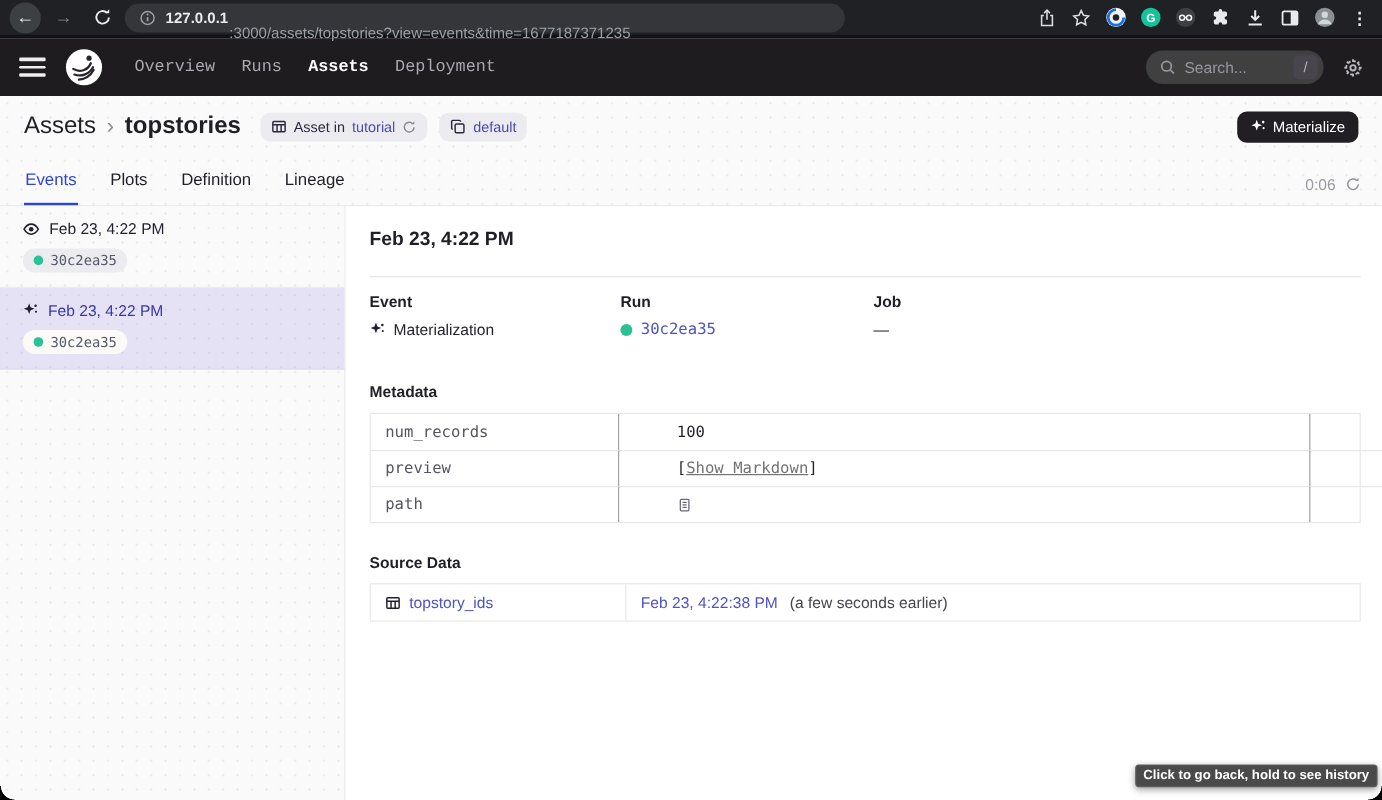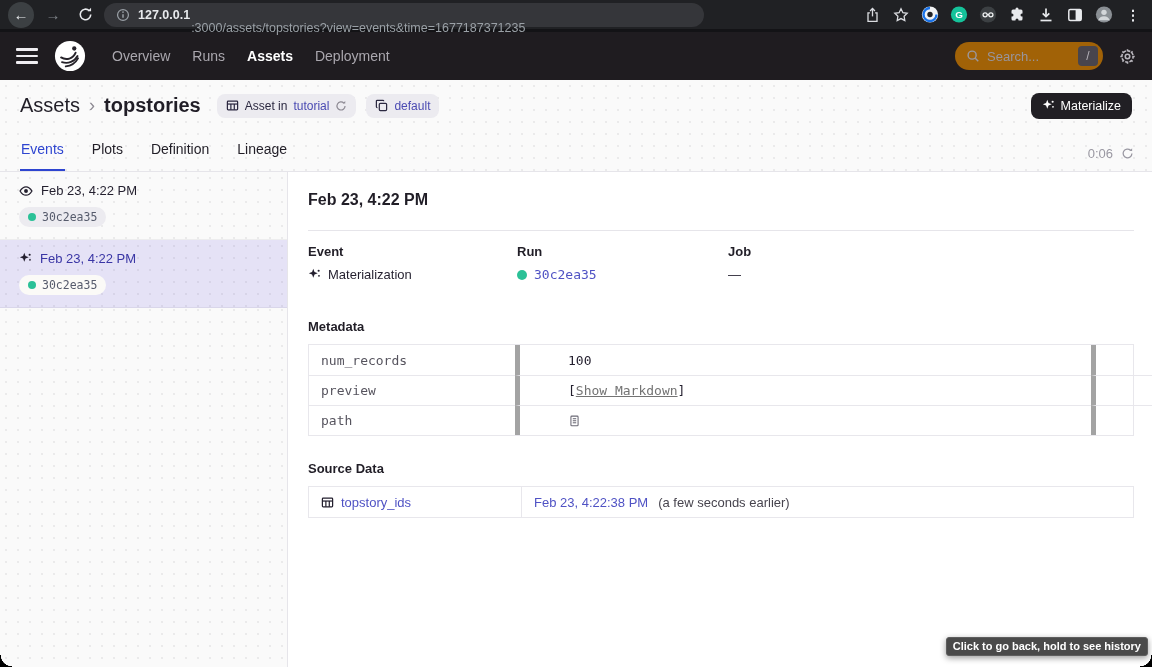--- a/index.html
+++ b/index.html
@@ -31,26 +31,26 @@
   .chrome-icons .ci { width:18px; height:18px; display:flex; align-items:center; justify-content:center; }
   .menu-dots { color:#e8eaed; font-size:14px; font-weight:bold; }
 
   
   .dagnav {
     height:48px; background:#1f1c20; display:flex; align-items:center; padding:0 16px; gap:14px;
   }
   .hamburger { width:22px; display:flex; flex-direction:column; gap:4px; cursor:pointer; }
   .hamburger span { height:2.5px; background:#efedf1; border-radius:1px; }
   .daglogo { width:32px; height:32px; margin-left:2px; }
-  .navlinks { display:flex; gap:22px; margin-left:12px; font-size:14px; }
+  .navlinks { display:flex; gap:22px; margin-left:12px; font-size:14px;font-family:Liberation Mono, monospace; }
   .navlinks .nl { color:#aaa7ae; cursor:pointer; }
   .navlinks .nl.active { color:#ffffff; font-weight:bold; }
   .dag-right { margin-left:auto; display:flex; align-items:center; gap:16px; }
   .searchpill {
-    height:28px; width:148px; background:#a16207; border-radius:14px;
+    height:28px; width:148px; background:#404040; border-radius:14px;
     display:flex; align-items:center; gap:7px; padding:0 5px 0 11px;
   }
   .searchpill input {
     background:transparent; border:none; outline:none; color:#d7d4da; font-size:13px; width:84px;
     font-family:"Liberation Sans", sans-serif;
   }
   .searchpill input::placeholder { color:#98959d; }
   .slashkey {
     width:20px; height:20px; background:#48454d; color:#b6b3ba; border-radius:4px;
     font-size:12px; display:flex; align-items:center; justify-content:center;
@@ -111,21 +111,21 @@
   .sec-meta { margin-top:37px; }
   .kvtable {
     margin-top:10px; border:1px solid #e8e7ec; display:grid; grid-template-columns:206px 1fr 42px;
     background:#fff; width:826px;
   }
   .kvtable .cell {
     height:30px; display:flex; align-items:center; padding:0 12px; font-size:13px;
     border-top:1px solid #e8e7ec; color:#231f2e; gap:7px;
   }
   .kvtable .cell:nth-child(-n+3) { border-top:none; }
-  .kvtable .cell.c1, .kvtable .cell.c2 { border-left:5px solid #a3a3a3;padding-left:48px; }
+  .kvtable .cell.c1, .kvtable .cell.c2 { border-left:1px solid #a3a3a3;padding-left:48px; }
   .kvtable .key { color:#56545e; }
   .ulink { color:#737373; text-decoration:underline; cursor:pointer; }
   .sec-source { margin-top:25px; }
   .srctable {
     margin-top:10px; border:1px solid #e8e7ec; display:grid; grid-template-columns:212px 1fr;
     background:#fff; width:826px;
   }
   .srctable .cell { height:30px; display:flex; align-items:center; padding:0 12px; font-size:13px; gap:7px; }
   .srctable .cell.c1 { border-left:1px solid #e8e7ec; }
   .tslink { color:#4f52c4; cursor:pointer; }

